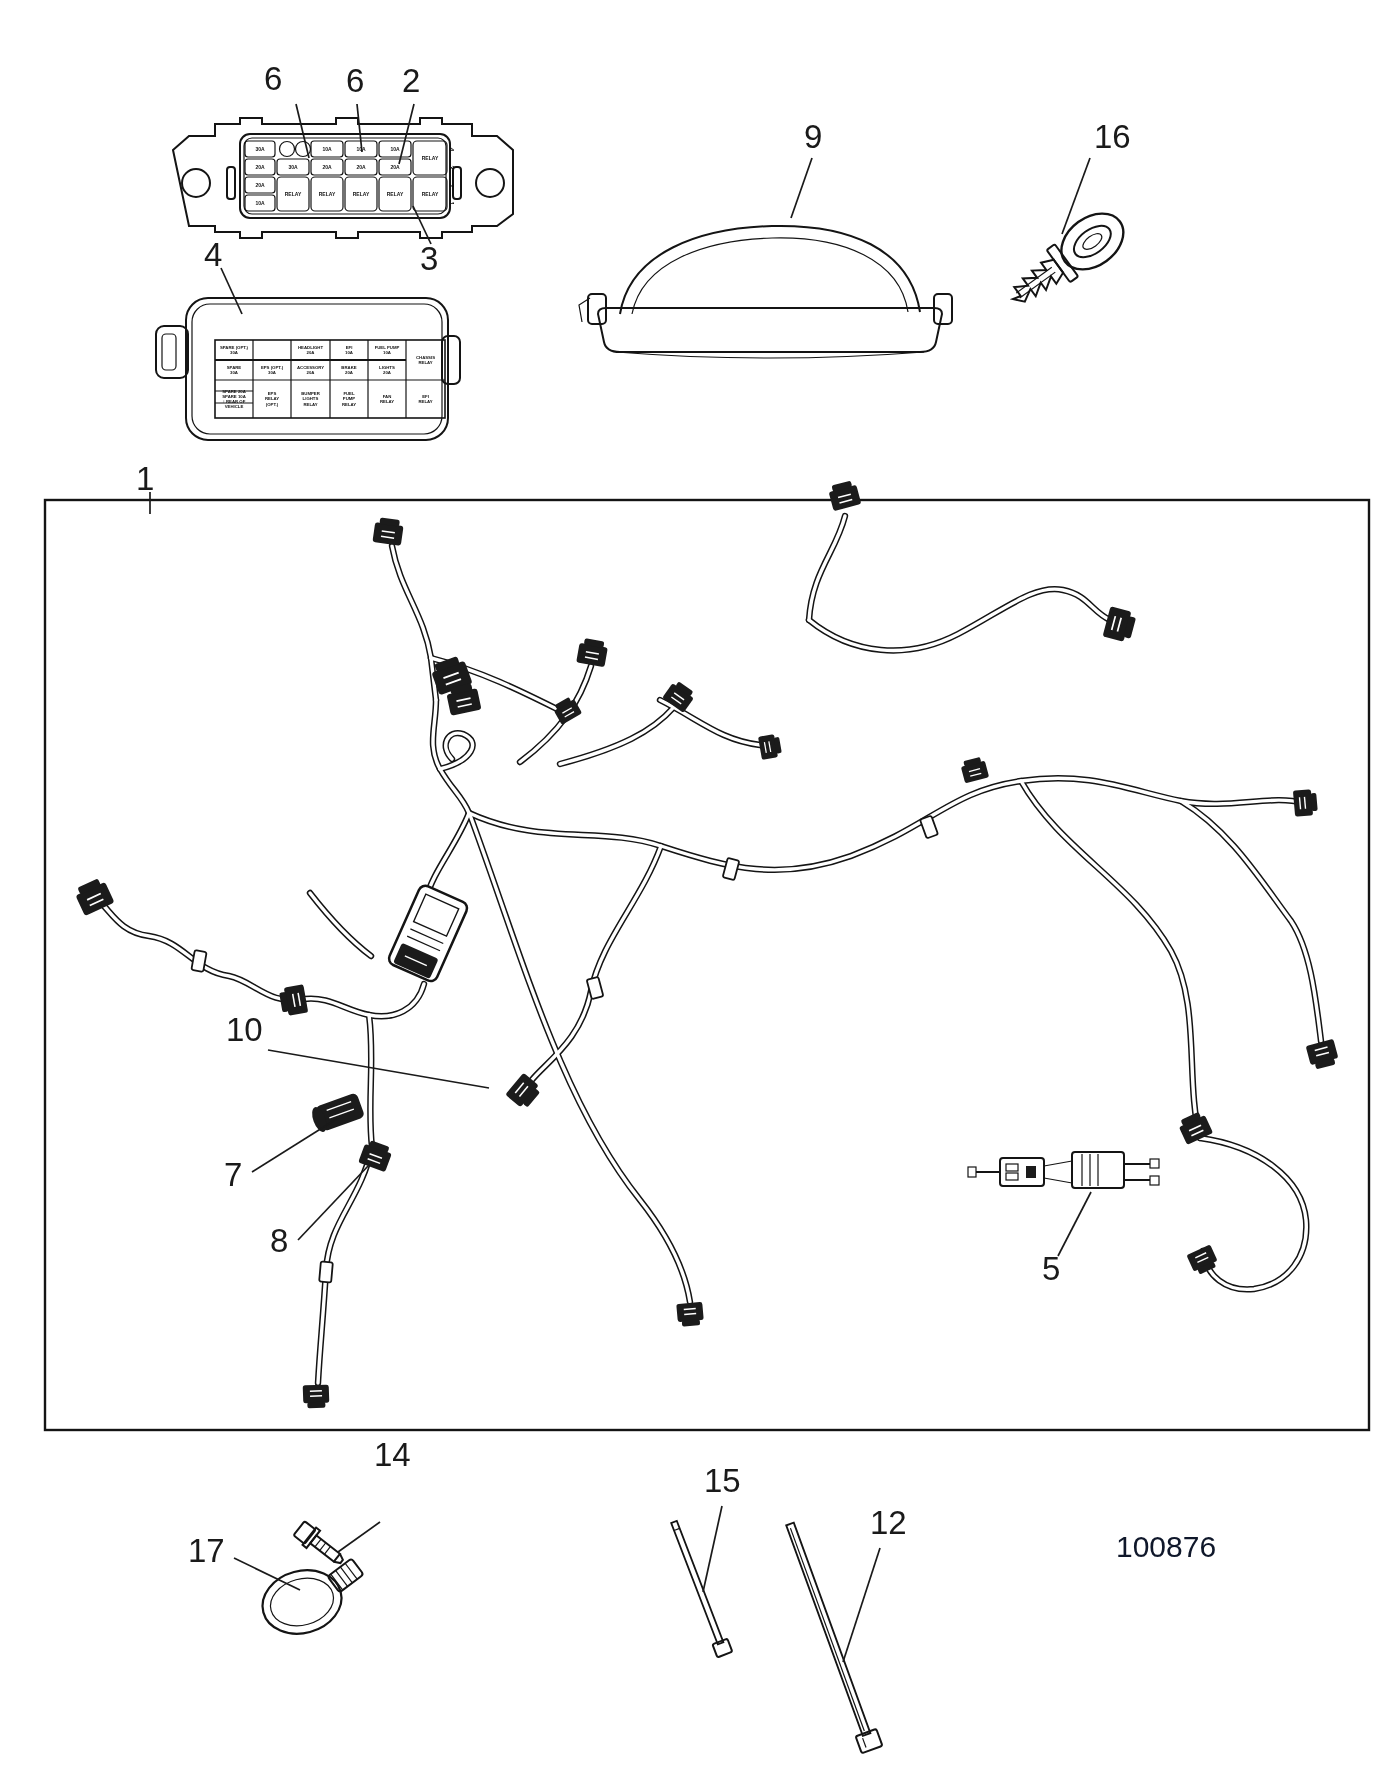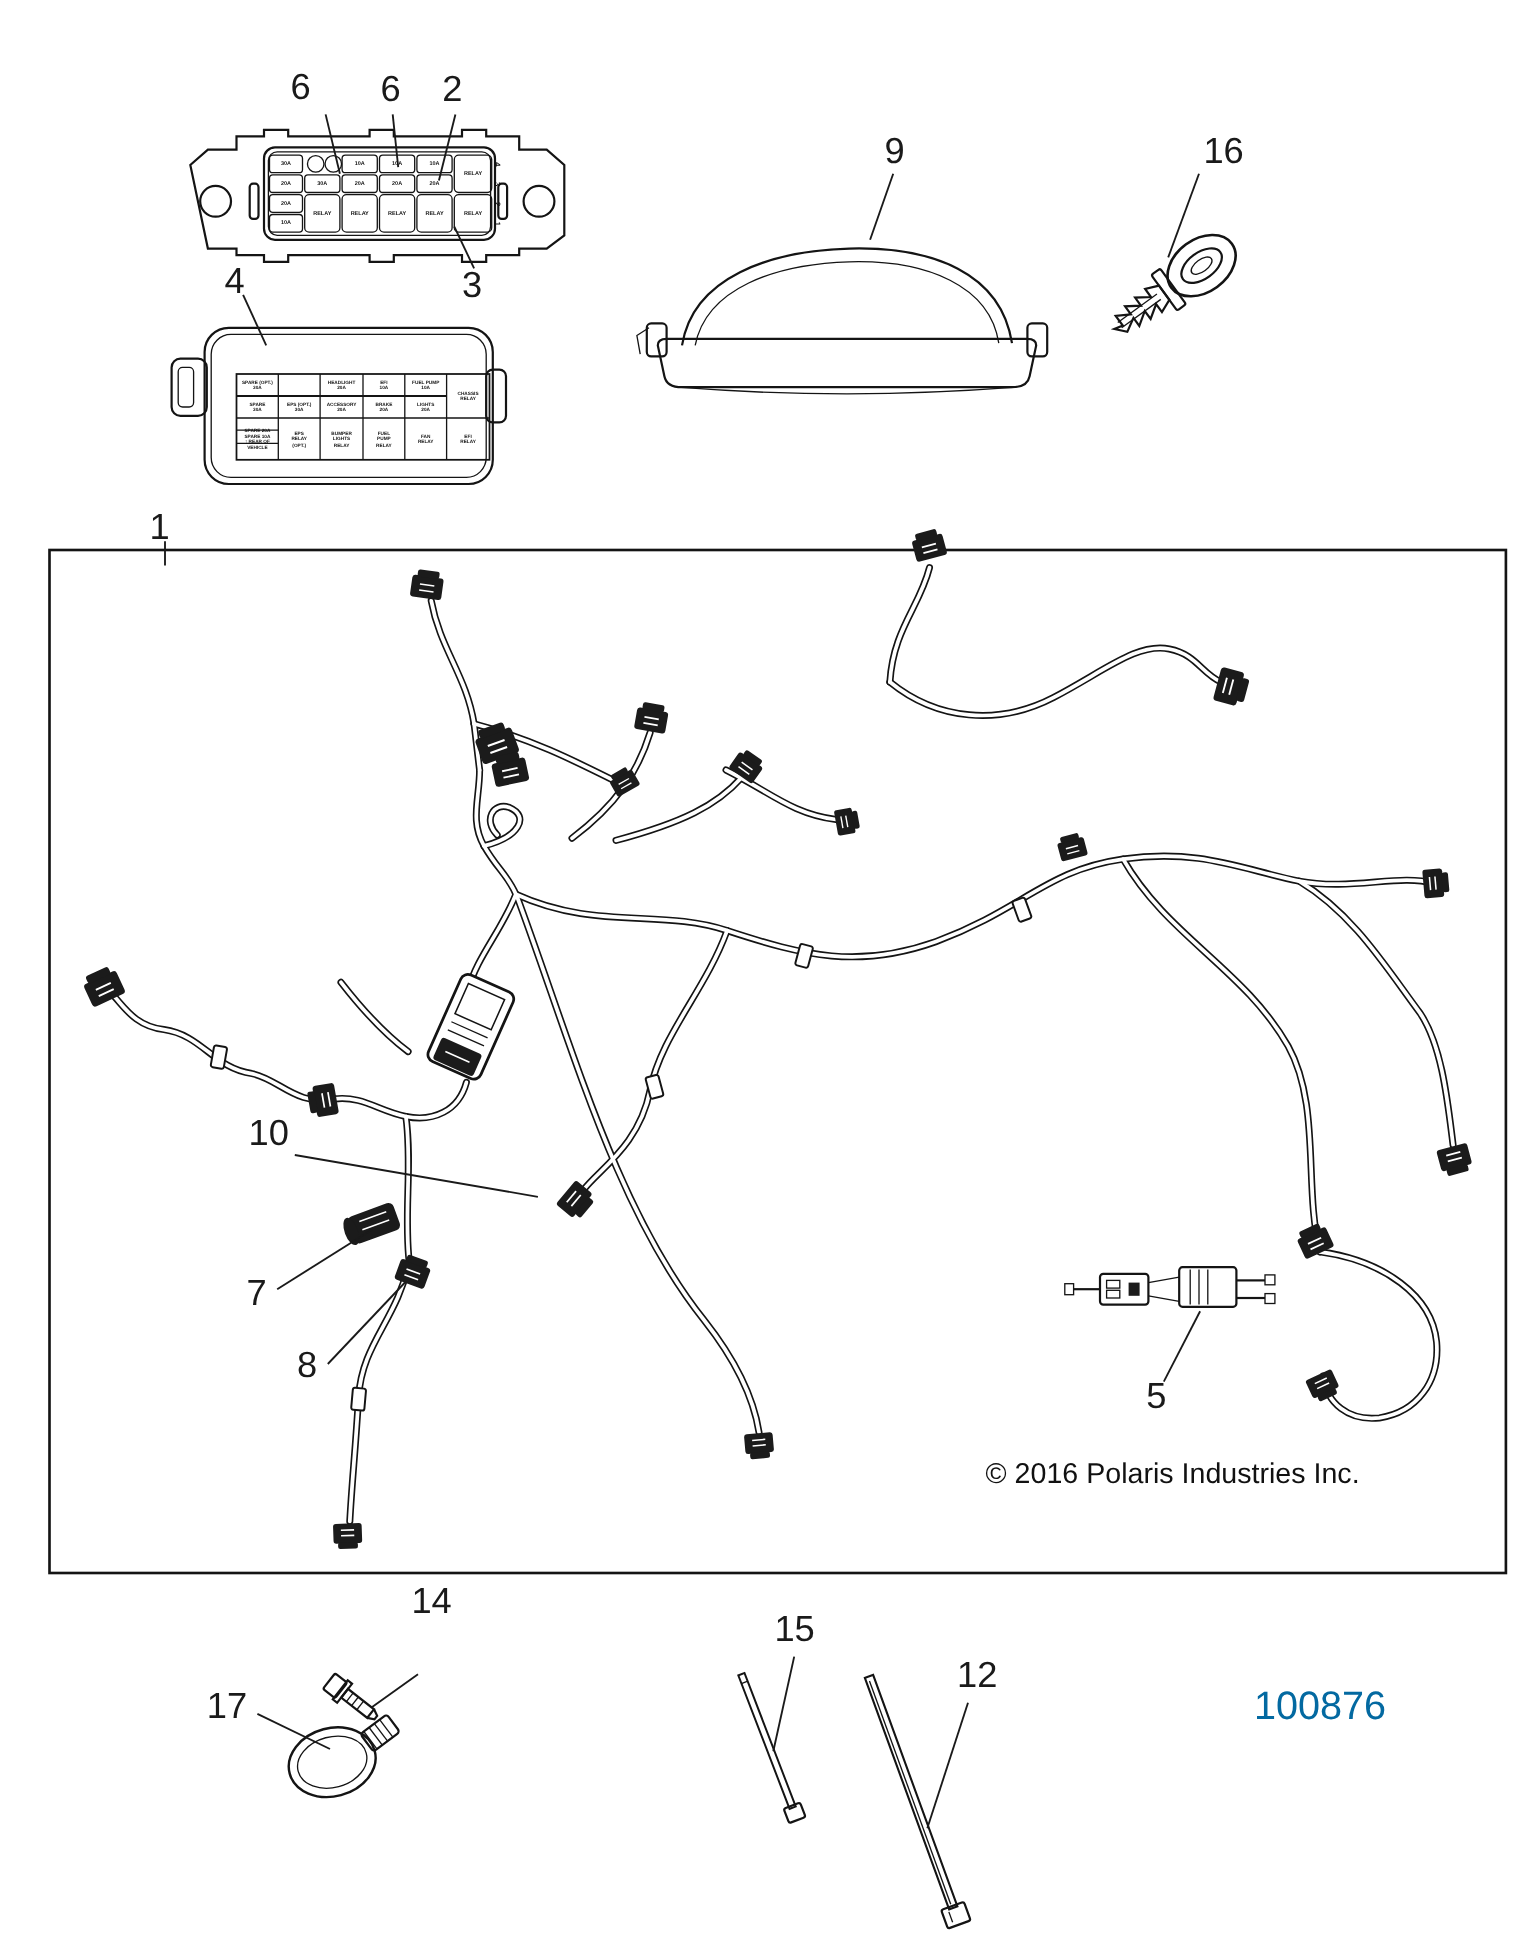--- a/index.html
+++ b/index.html
@@ -7,21 +7,21 @@
          font-family:"Liberation Sans",sans-serif;color:#1a1a1a;overflow:hidden;}
   #art{position:absolute;left:0;top:0;}
   .co{position:absolute;font-size:33px;line-height:1;color:#1a1a1a;}
   .fl{position:absolute;display:flex;align-items:center;justify-content:center;
       font-size:5px;font-weight:bold;text-align:center;line-height:1;color:#111;}
   .fb{position:absolute;display:flex;align-items:center;justify-content:center;
       font-size:4.3px;font-weight:bold;white-space:pre-line;text-align:center;
       line-height:1.18;color:#111;}
   .sn{position:absolute;font-size:7px;font-weight:bold;transform:rotate(90deg);color:#111;}
   .copyright{position:absolute;font-size:26px;color:#111;}
-  .partno{position:absolute;font-size:36px;color:#0369a1;margin-left:24px;}
+  .partno{position:absolute;font-size:30px;color:#0f172a;}
   
   .wo{stroke:#141414;stroke-width:6.4;fill:none;stroke-linecap:round;}
   .wi{stroke:#ffffff;stroke-width:3.4;fill:none;stroke-linecap:round;}
   .ln{stroke:#141414;stroke-width:2;fill:none;}
   .thin{stroke:#141414;stroke-width:1.2;fill:none;}
   .leader{stroke:#1a1a1a;stroke-width:1.7;fill:none;}
   #conn rect{fill:#1b1b1b;}
   #conn line{stroke:#fff;stroke-width:1.4;}
   #clip rect{fill:#fff;stroke:#141414;stroke-width:1.8;}
 </style>
@@ -340,16 +340,15 @@
 LIGHTS
 RELAY</div>
 <div class="fb" style="left:331px;top:381px;width:36px;height:36px">FUEL
 PUMP
 RELAY</div>
 <div class="fb" style="left:369px;top:381px;width:36px;height:36px">FAN
 RELAY</div>
 <div class="fb" style="left:407px;top:381px;width:37px;height:36px">EFI
 RELAY</div>
 
-<div class="copyright" style="left:896px;top:1324px">© 2016 Polaris Industries Inc.</div>
 <div class="partno" style="left:1116px;top:1530px">100876</div>
 
 </div>
 
 </body></html>

